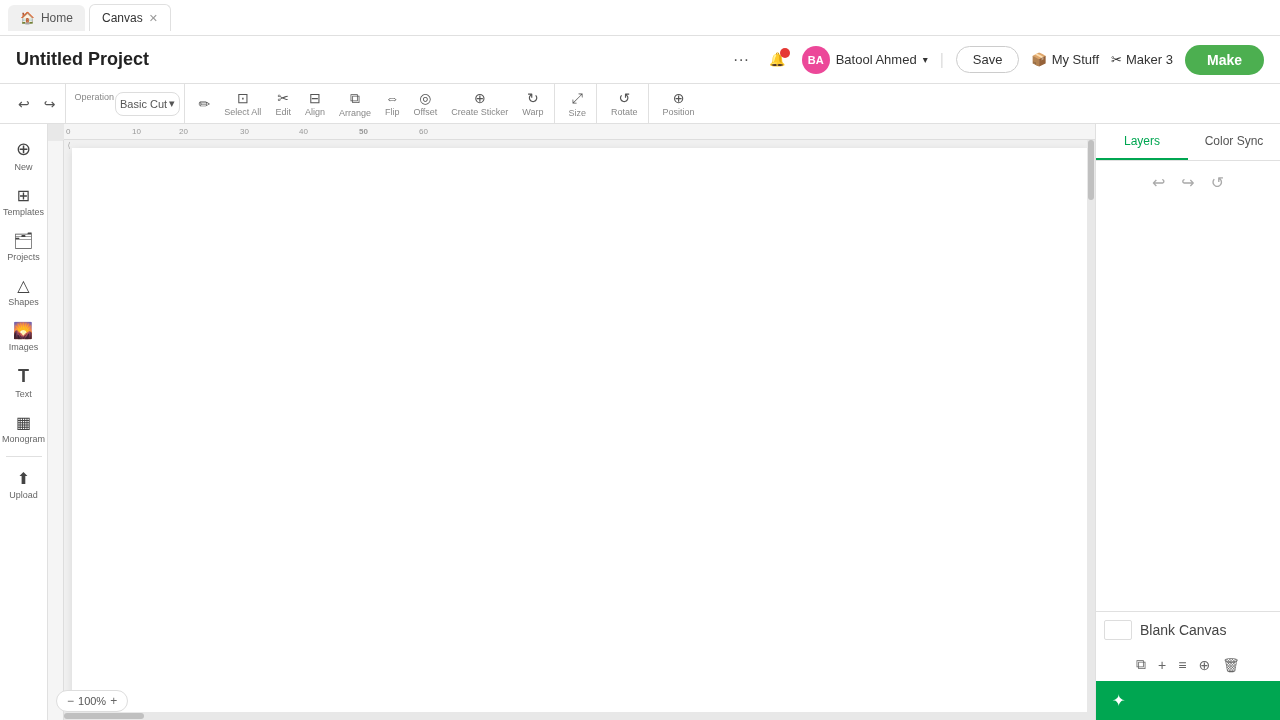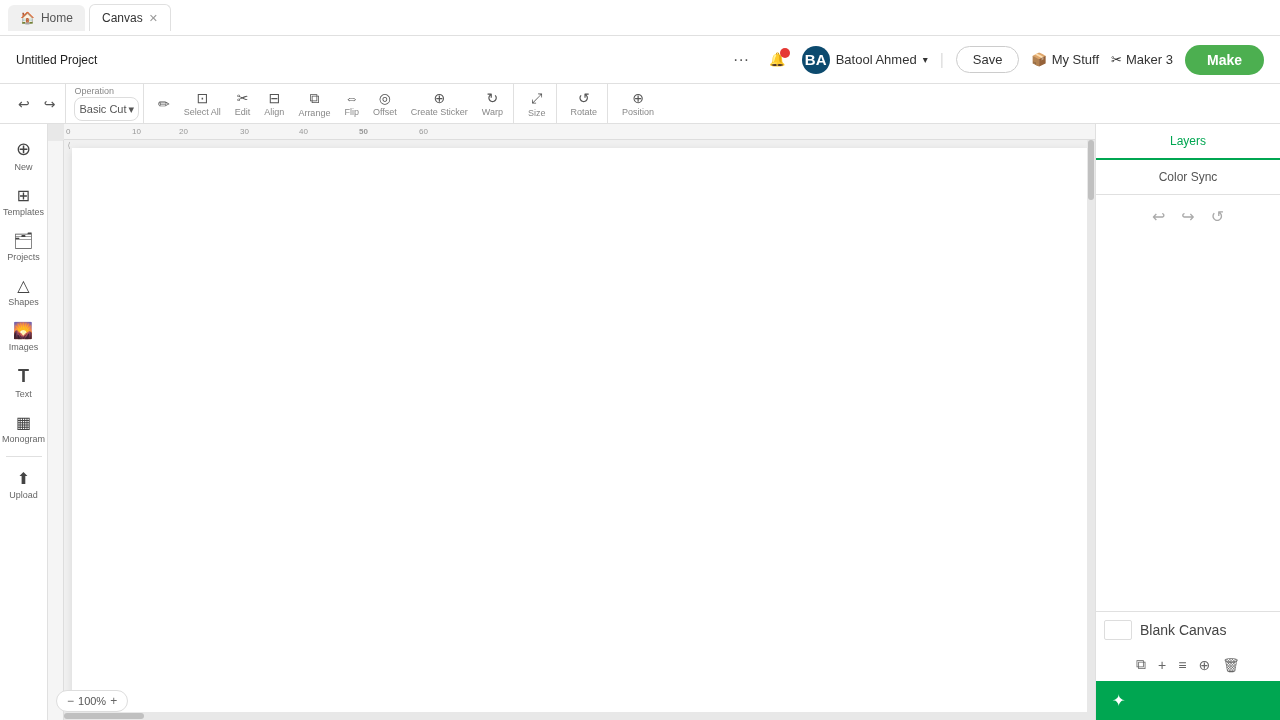--- a/index.html
+++ b/index.html
@@ -31,28 +31,28 @@
     .header-bar {
       height: 48px;
       background: #fff;
       border-bottom: 1px solid #e0e0e0;
       display: flex;
       align-items: center;
       padding: 0 16px;
       justify-content: space-between;
     }
     .header-left { display: flex; align-items: center; gap: 8px; }
-    .project-title { font-size: 12px; font-weight: 400; color: #222; }
+    .project-title { font-size: 18px; font-weight: 700; color: #222; }
     .header-right { display: flex; align-items: center; gap: 12px; }
     .btn-save { background: none; border: 1px solid #ccc; border-radius: 20px; padding: 5px 16px; font-size: 13px; cursor: pointer; color: #333; }
     .btn-my-stuff { background: none; border: none; font-size: 13px; cursor: pointer; color: #333; display: flex; align-items: center; gap: 4px; }
     .btn-maker { background: none; border: none; font-size: 13px; cursor: pointer; color: #333; display: flex; align-items: center; gap: 4px; }
     .btn-make { background: #4CAF50; border: none; border-radius: 20px; padding: 7px 22px; font-size: 14px; cursor: pointer; color: #fff; font-weight: 600; }
     .user-area { display: flex; align-items: center; gap: 6px; font-size: 13px; color: #333; cursor: pointer; }
-    .avatar { width: 28px; height: 28px; border-radius: 50%; background: #0c4a6e; display: flex; align-items: center; justify-content: center; color: white; font-size: 15px; font-weight: bold; }
+    .avatar { width: 28px; height: 28px; border-radius: 50%; background: #ec4899; display: flex; align-items: center; justify-content: center; color: white; font-size: 11px; font-weight: bold; }
     .more-btn { background: none; border: none; cursor: pointer; color: #555; font-size: 16px; padding: 4px; }
     .notif-btn { background: none; border: none; cursor: pointer; color: #555; position: relative; padding: 4px; }
     .notif-badge { position: absolute; top: 0; right: 0; width: 10px; height: 10px; background: #e53935; border-radius: 50%; }
 
     
     .toolbar {
       height: 40px;
       background: #fff;
       border-bottom: 1px solid #e0e0e0;
       display: flex;
@@ -154,21 +154,20 @@
     .right-panel {
       width: 185px;
       background: #fff;
       border-left: 1px solid #e0e0e0;
       display: flex;
       flex-direction: column;
     }
     .panel-tabs {
       display: flex;
       border-bottom: 1px solid #e0e0e0;
-      flex-direction: column;
     }
     .panel-tab {
       flex: 1;
       text-align: center;
       padding: 10px 4px;
       font-size: 12px;
       cursor: pointer;
       color: #555;
     }
     .panel-tab.active {
@@ -278,21 +277,21 @@
 <div class="toolbar">
   <div class="toolbar-group">
     <button class="tool-btn">
       <span class="tool-icon">↩</span>
     </button>
     <button class="tool-btn">
       <span class="tool-icon">↪</span>
     </button>
   </div>
   <div class="toolbar-group">
-    <div style="display:flex;flex-direction:column;gap:1px;">
+    <div style="display:flex;flex-direction:row;gap:1px;">
       <span style="font-size:9px;color:#888;">Operation</span>
       <div class="tool-select">
         <span>Basic Cut</span>
         <span>▾</span>
       </div>
     </div>
   </div>
   <div class="toolbar-group">
     <button class="tool-btn">
       <span class="tool-icon">✏</span>

